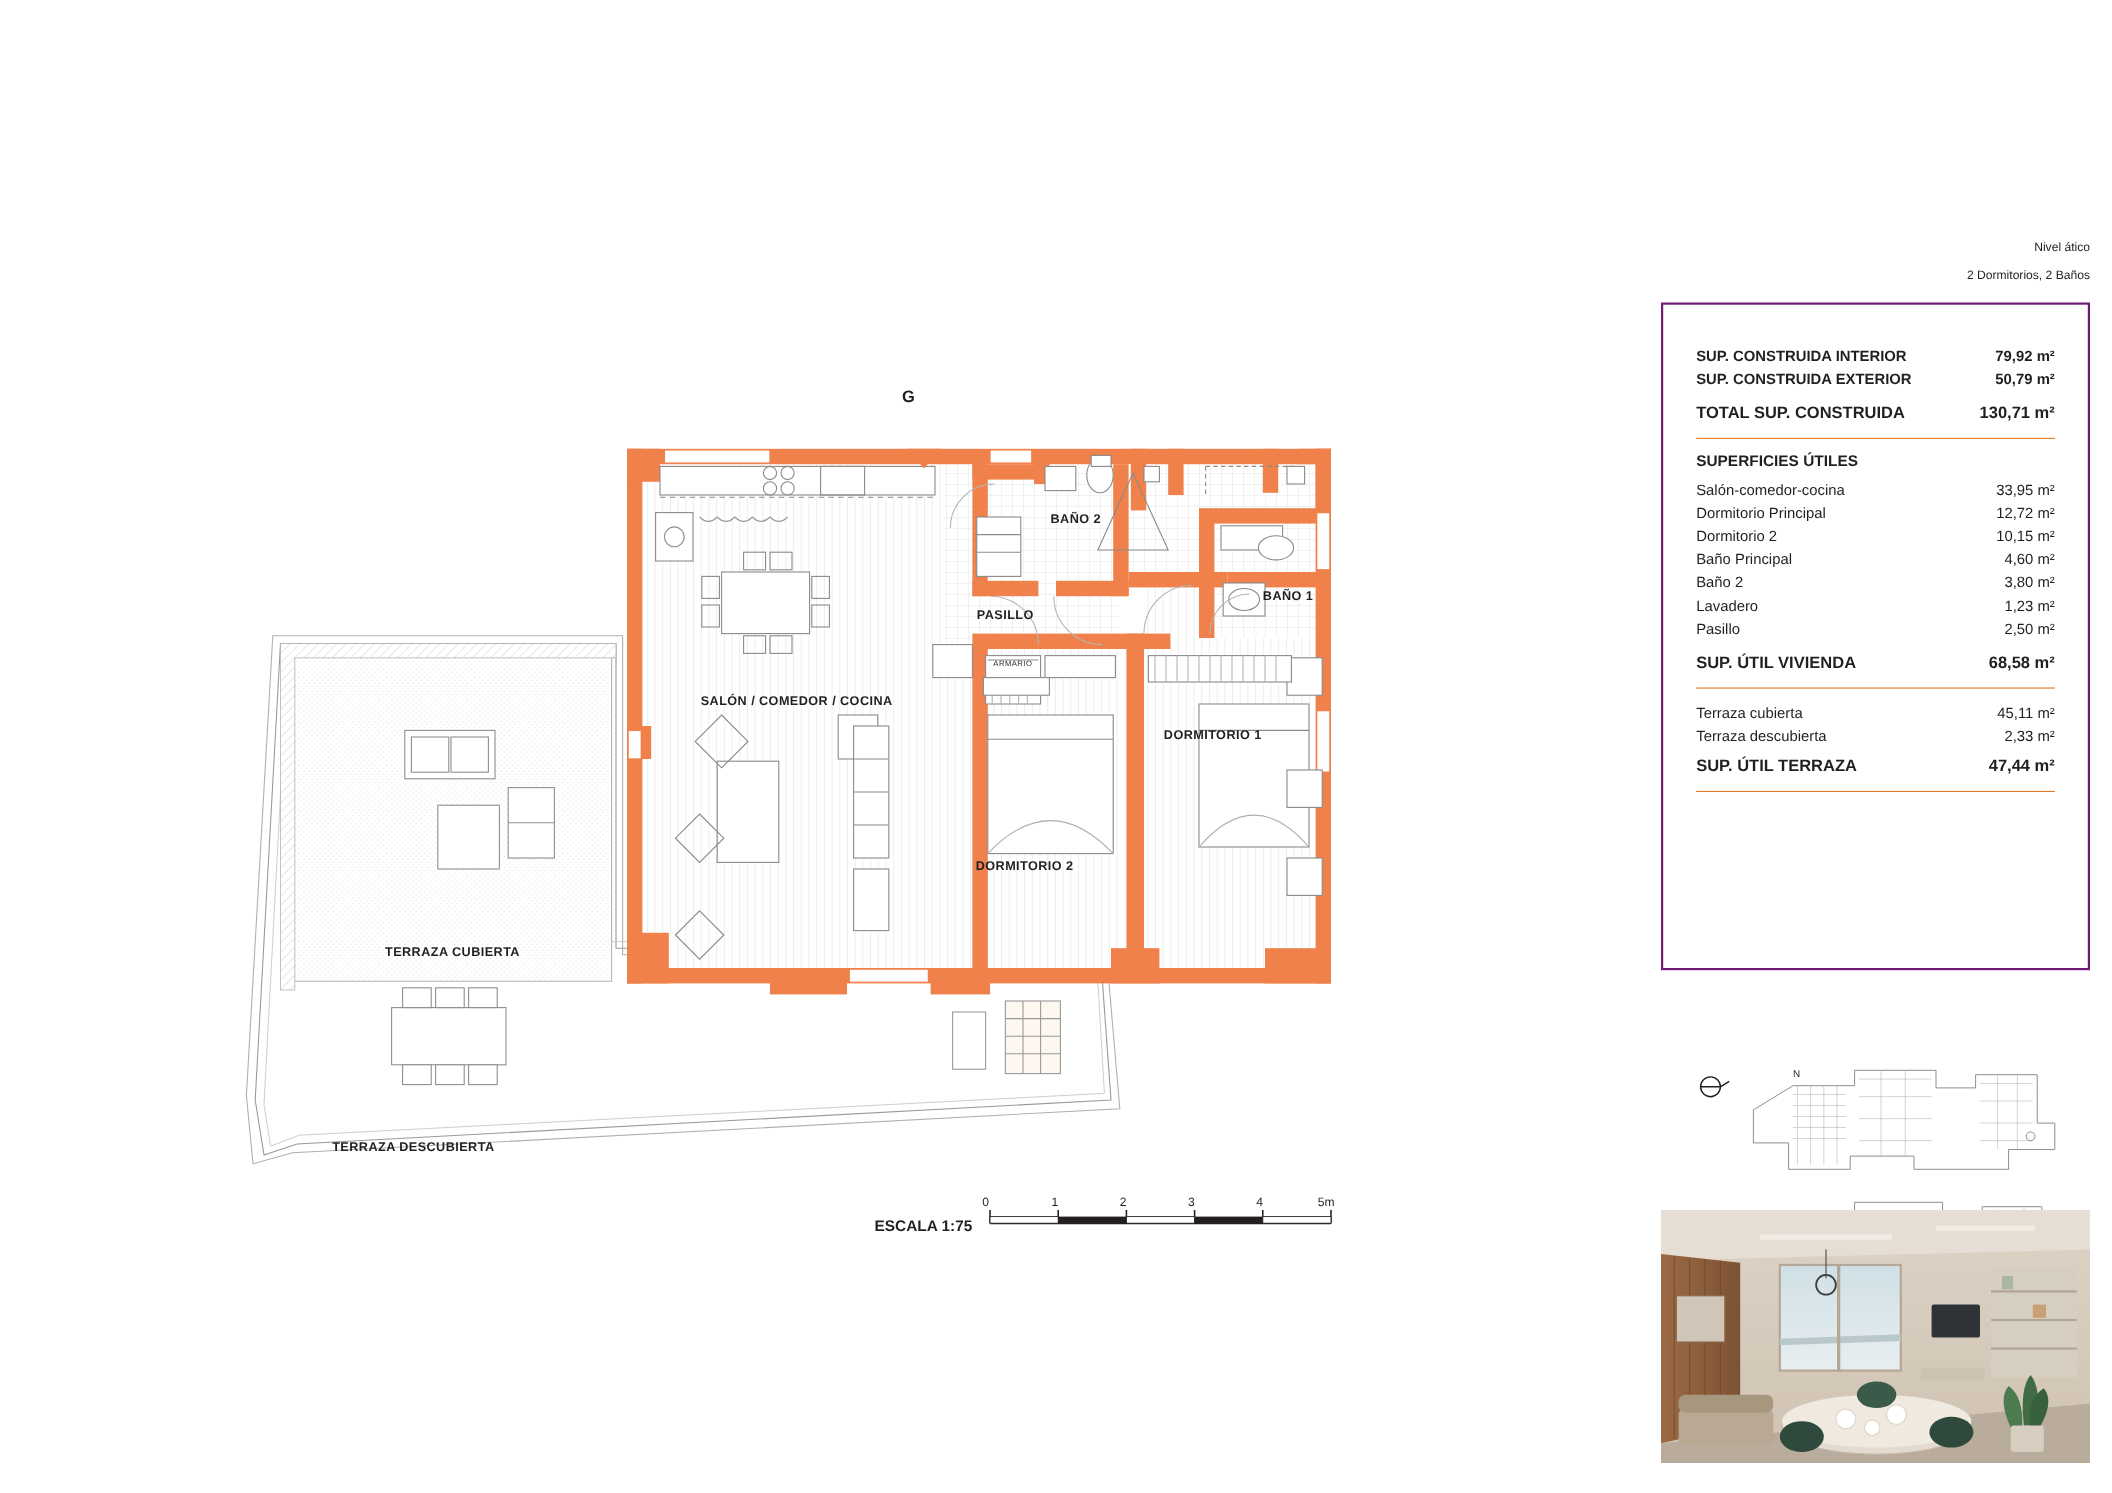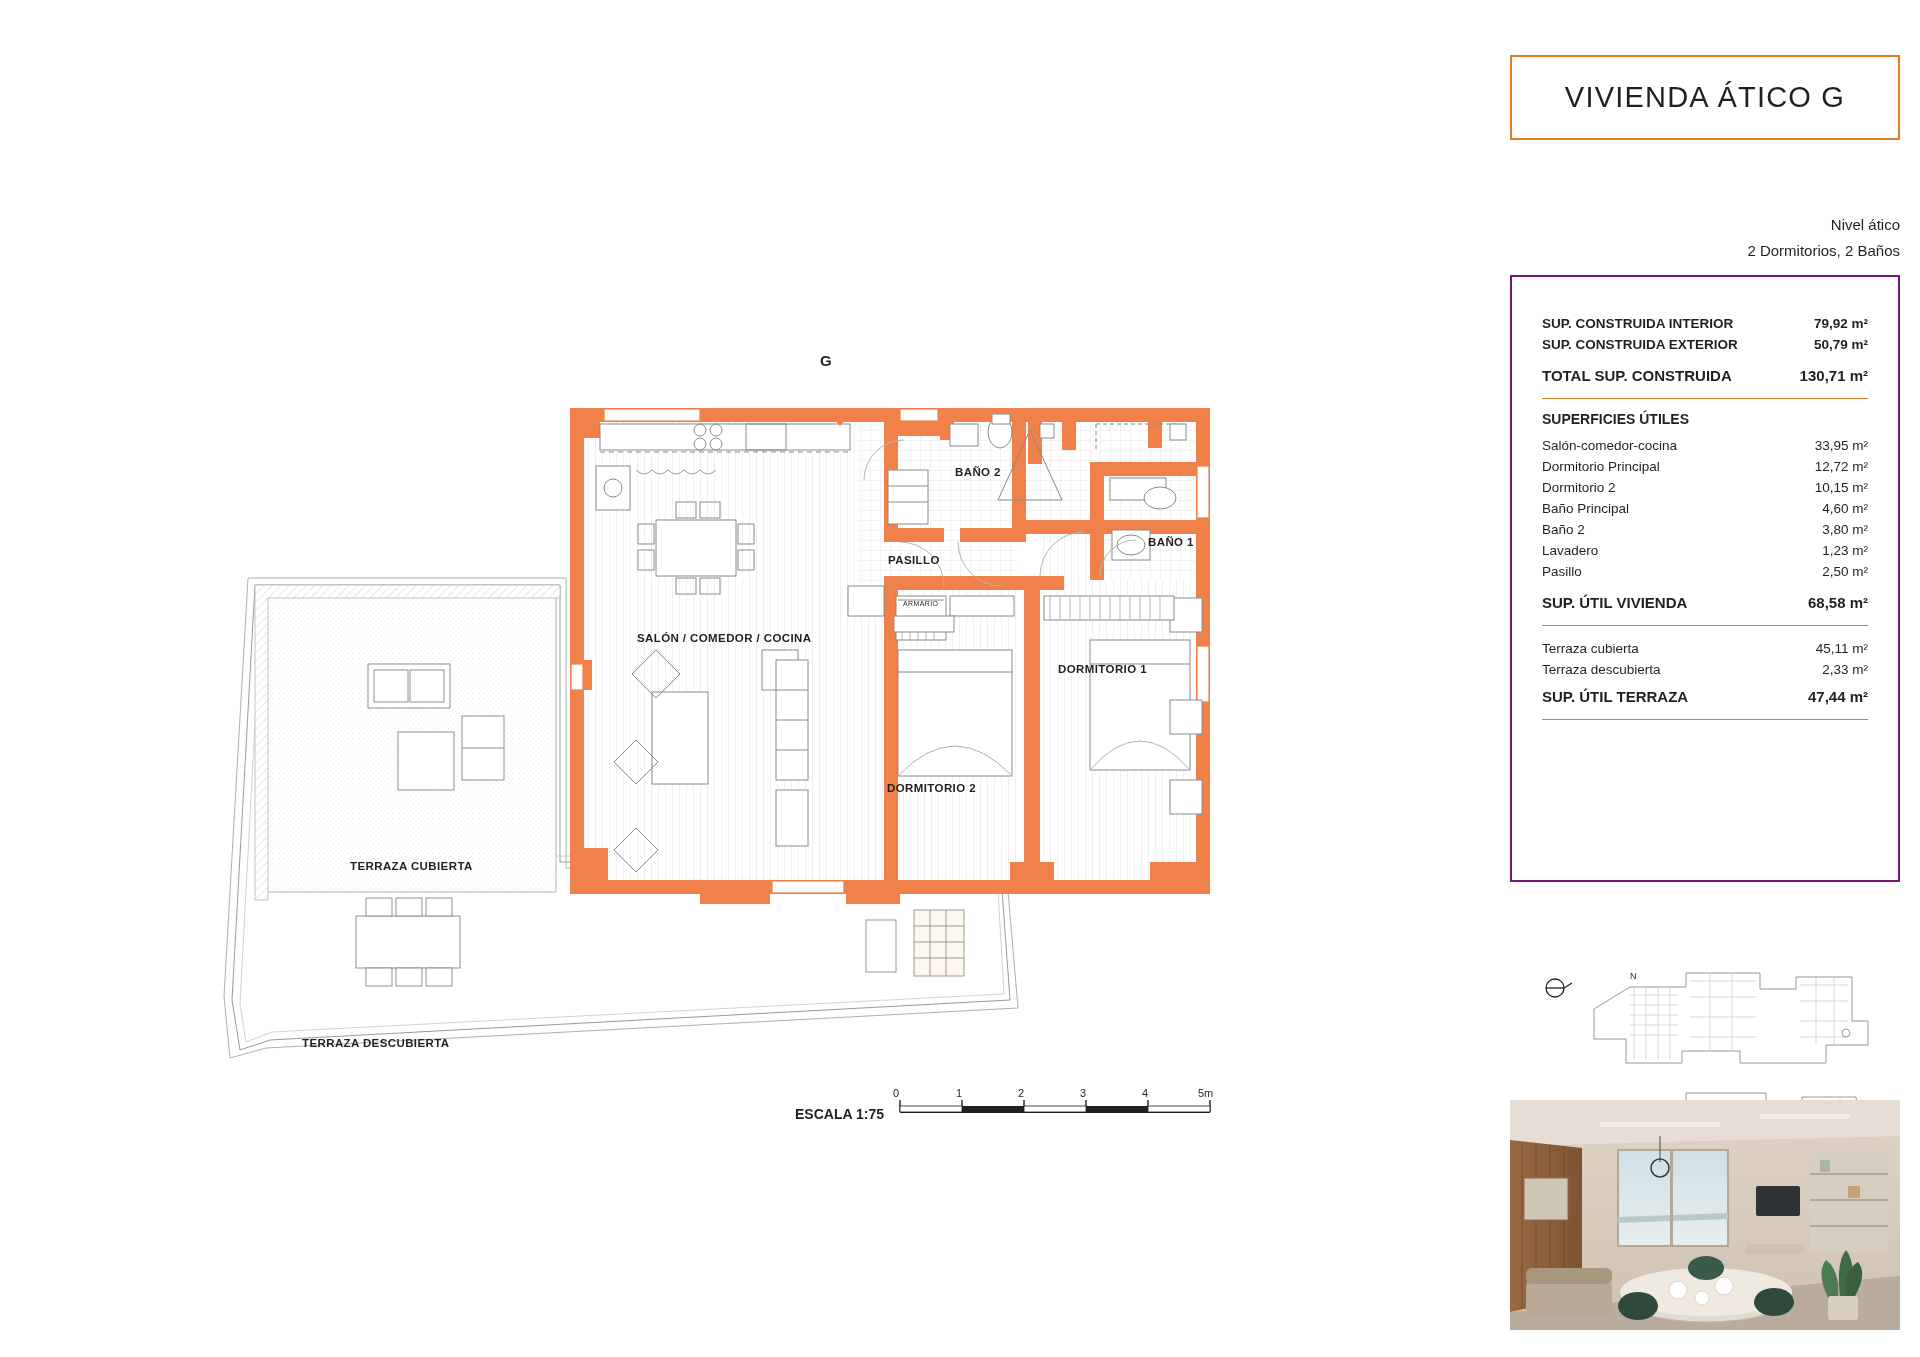--- a/index.html
+++ b/index.html
@@ -19,21 +19,21 @@
   #title-box {
     position:absolute; left:18px; top:55px; width:390px; height:85px;
     border:2px solid #e07b24;
     display:flex; align-items:center; justify-content:center;
   }
   #title-box .t {
     font-size:29px; letter-spacing:1.2px; font-weight:400; color:#231f20;
   }
   #subtitle {
     position:absolute; left:18px; top:212px; width:390px;
-    text-align:right; font-size:15px; line-height:26px; color:#231f20;
+    text-align:right; font-size:11px; line-height:26px; color:#231f20;
   }
   #data-box {
     position:absolute; left:18px; top:275px; width:390px; height:607px;
     border:2px solid #701a75;
     padding:36px 30px 0 30px;
   }
   .row {
     display:flex; justify-content:space-between; align-items:baseline;
     font-size:13.5px; line-height:21px;
   }
@@ -337,23 +337,20 @@
   <div style="position:absolute; left:1018px; top:1087px; font-size:11px;">2</div>
   <div style="position:absolute; left:1080px; top:1087px; font-size:11px;">3</div>
   <div style="position:absolute; left:1142px; top:1087px; font-size:11px;">4</div>
   <div style="position:absolute; left:1198px; top:1087px; font-size:11px;">5m</div>
 
   
 </div>
 
 <div id="right-col">
 
-  <div id="title-box">
-    <div class="t">VIVIENDA ÁTICO G</div>
-  </div>
 
   <div id="subtitle">
     <div>Nivel ático</div>
     <div>2 Dormitorios, 2 Baños</div>
   </div>
 
   <div id="data-box">
 
     <div class="row bold">
       <span class="lbl">SUP. CONSTRUIDA INTERIOR</span>

